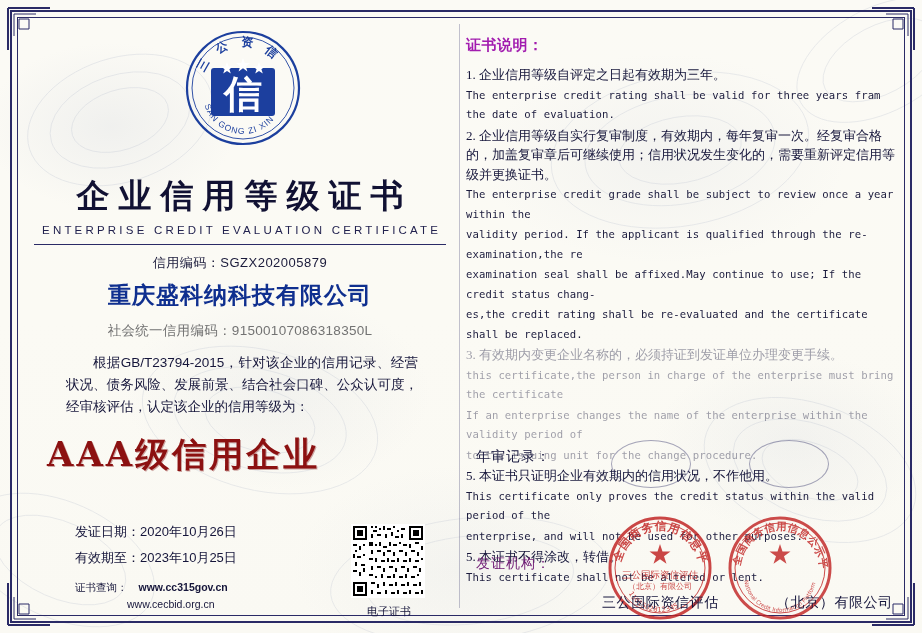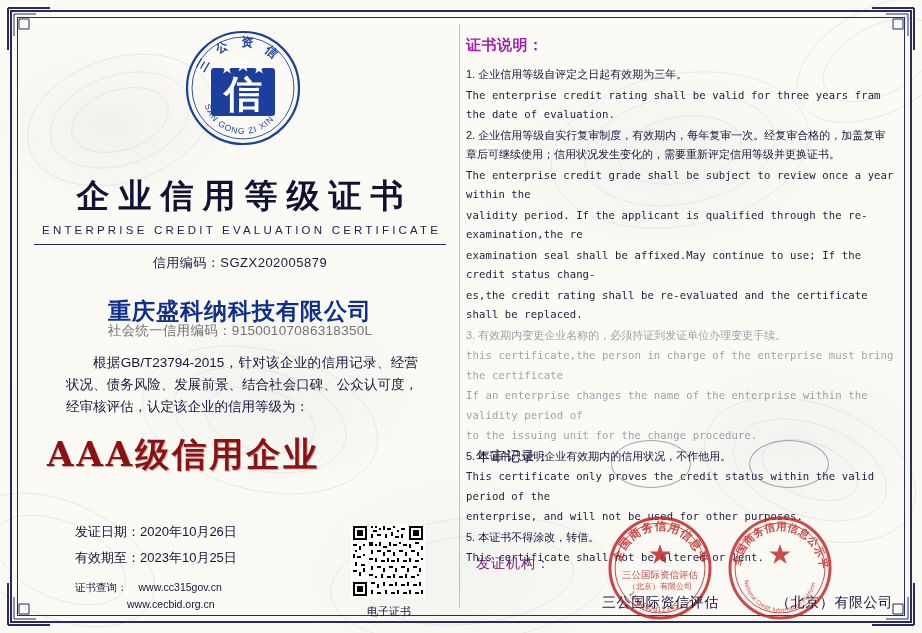--- a/index.html
+++ b/index.html
@@ -113,21 +113,21 @@
     position: absolute;
     left: 0; top: 228px;
     width: 424px;
     text-align: center;
     font-size: 13px;
     color: #1a1a3a;
     letter-spacing: 0.5px;
   }
   .company {
     position: absolute;
-    left: 0; top: 270px;
+    left: 0; top: 254px;
     width: 424px;
     text-align: center;
     font-family: "DejaVu Serif", "Liberation Serif", serif;
     font-size: 23px;
     font-weight: bold;
     color: #0f2f8f;
     letter-spacing: 1px;
   }
   .uscc {
     position: absolute;
@@ -172,21 +172,21 @@
     color: #15153a;
     line-height: 26px;
   }
   .query {
     position: absolute;
     left: 47px; top: 553px;
     font-size: 10.5px;
     color: #15153a;
     line-height: 17px;
   }
-  .query .q-url { padding-left: 11px; }
+  .query .q-url { padding-left: 11px; font-weight: bold; }
   .query .q-url2 { padding-left: 0px; }
 
   
   .qr-wrap {
     position: absolute;
     left: 323px; top: 498px;
     width: 74px; height: 74px;
     background: #fff;
   }
   .qr-caption {
@@ -200,24 +200,25 @@
 
   
   .notes-title {
     font-size: 15px;
     font-weight: bold;
     color: #a21caf;
     letter-spacing: 0.5px;
     margin: 0 0 10px 0;
   }
   .note {
-    font-size: 11px;
+    font-size: 13px;
     line-height: 19.5px;
     color: #15153a;
     margin-bottom: 1px;
+    font-family: Liberation Serif, serif;
   }
   .note.en {
     font-family: "DejaVu Sans Mono", "Liberation Mono", monospace;
     font-size: 10.6px;
     line-height: 19.5px;
     letter-spacing: 0.1px;
     color: #1a1a3c;
   }
   .note.faded { opacity: 0.42; }
   .note.faded-en { opacity: 0.42; }

